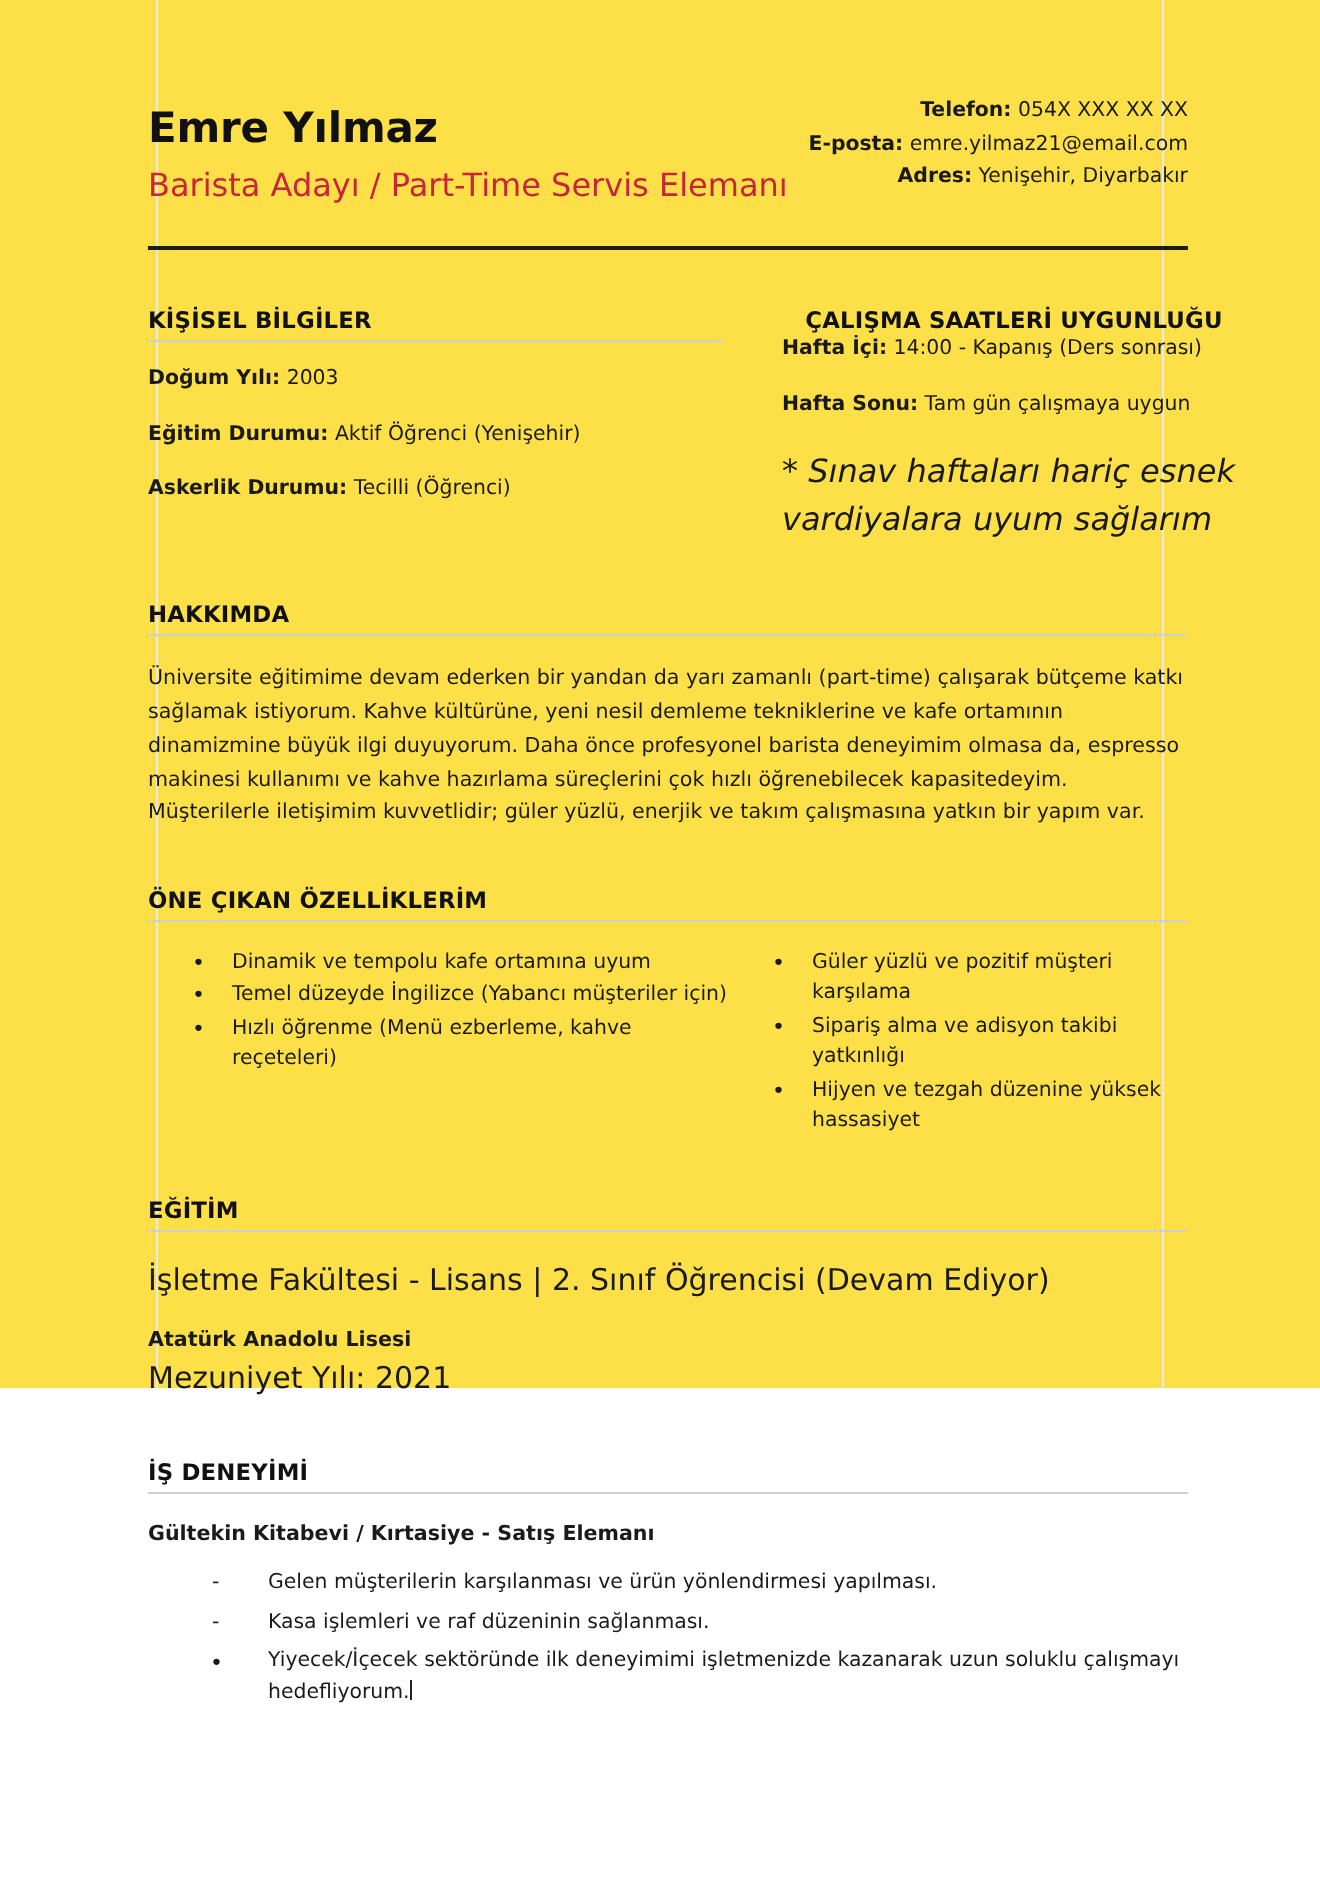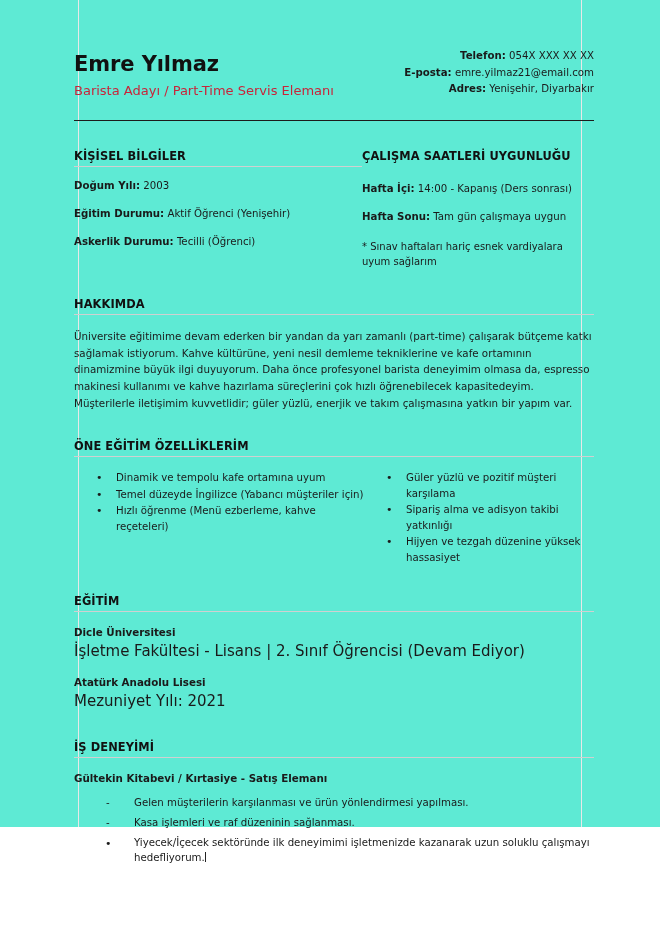--- a/index.html
+++ b/index.html
@@ -12,22 +12,22 @@
     height: 945px;
     font-family: "DejaVu Sans", "Liberation Sans", sans-serif;
     color: #1a1a1a;
     position: relative;
     overflow: hidden;
   }
   .page {
     position: absolute;
     left: 0; top: 0;
     width: 660px;
-    height: 827px;
-    background: #5eead4;
+    height: 694px;
+    background: #fde047;
     box-sizing: border-box;
   }
   .page-edge {
     position: absolute;
     top: 0;
     bottom: 0;
     width: 1px;
     background: #e8e8e8;
   }
   .page-edge.left  { left: 78px; }
@@ -49,21 +49,21 @@
   .header-left { padding-top: 6px; }
   .name {
     font-size: 21px;
     font-weight: bold;
     letter-spacing: -0.1px;
     color: #111111;
     line-height: 1.15;
     margin: 0 0 7px 0;
   }
   .subtitle {
-    font-size: 13px;
+    font-size: 16px;
     color: #c8243a;
     line-height: 1.2;
     margin: 0;
   }
   .header-right {
     text-align: right;
     font-size: 10.2px;
     line-height: 1.62;
     color: #1a1a1a;
     padding-top: 2px;
@@ -74,48 +74,50 @@
     height: 1.6px;
     background: #1c1c1c;
     margin-top: 21px;
     margin-bottom: 0;
   }
 
   
   .two-col {
     display: flex;
     margin-top: 28px;
+    gap: 29px;
   }
   .col-left  { width: 288px; flex: none; }
   .col-right { width: 232px; flex: none; }
 
   .sec-title {
     font-size: 11.4px;
     font-weight: bold;
     letter-spacing: 0.1px;
     color: #111111;
     margin: 0 0 3px 0;
   }
   .sec-underline {
     height: 1px;
     background: #d0d0d0;
     margin-bottom: 12px;
   }
-  .sec-title.plain { margin-bottom: 19px; }
+  .sec-title.plain { margin-bottom: 1px; text-align: center; }
 
   .kv {
     font-size: 10.2px;
     line-height: 1.45;
     margin-bottom: 13px;
   }
   .kv:last-child { margin-bottom: 12px; }
   .kv .k { font-weight: bold; }
 
   .note {
-    font-size: 10px;
+    font-size: 16px;
+    font-style: italic;
     line-height: 1.5;
     margin-top: 14px;
     color: #1a1a1a;
   }
 
   
   .section { margin-top: 28px; }
   .section .sec-underline { margin-bottom: 13px; }
 
   .para {
@@ -259,21 +261,21 @@
       </div>
     </div>
 
     <div class="section">
       <div class="sec-title">HAKKIMDA</div>
       <div class="sec-underline"></div>
       <p class="para">Üniversite eğitimime devam ederken bir yandan da yarı zamanlı (part-time) çalışarak bütçeme katkı sağlamak istiyorum. Kahve kültürüne, yeni nesil demleme tekniklerine ve kafe ortamının dinamizmine büyük ilgi duyuyorum. Daha önce profesyonel barista deneyimim olmasa da, espresso makinesi kullanımı ve kahve hazırlama süreçlerini çok hızlı öğrenebilecek kapasitedeyim. Müşterilerle iletişimim kuvvetlidir; güler yüzlü, enerjik ve takım çalışmasına yatkın bir yapım var.</p>
     </div>
 
     <div class="section">
-      <div class="sec-title">ÖNE EĞİTİM ÖZELLİKLERİM</div>
+      <div class="sec-title">ÖNE ÇIKAN ÖZELLİKLERİM</div>
       <div class="sec-underline"></div>
 
       <div class="skills-cols">
         <div class="sk-col">
           <ul class="bullets">
             <li>
               <span class="mk dot">•</span>
               <span>Dinamik ve tempolu kafe ortamına uyum</span>
             </li>
             <li>
@@ -303,21 +305,20 @@
           </ul>
         </div>
       </div>
     </div>
 
     <div class="section">
       <div class="sec-title">EĞİTİM</div>
       <div class="sec-underline"></div>
 
       <div class="entry">
-        <div class="entry-title">Dicle Üniversitesi</div>
         <div class="entry-sub">İşletme Fakültesi - Lisans | 2. Sınıf Öğrencisi (Devam Ediyor)</div>
       </div>
       <div class="entry">
         <div class="entry-title">Atatürk Anadolu Lisesi</div>
         <div class="entry-sub">Mezuniyet Yılı: 2021</div>
       </div>
     </div>
 
     <div class="section">
       <div class="sec-title">İŞ DENEYİMİ</div>

